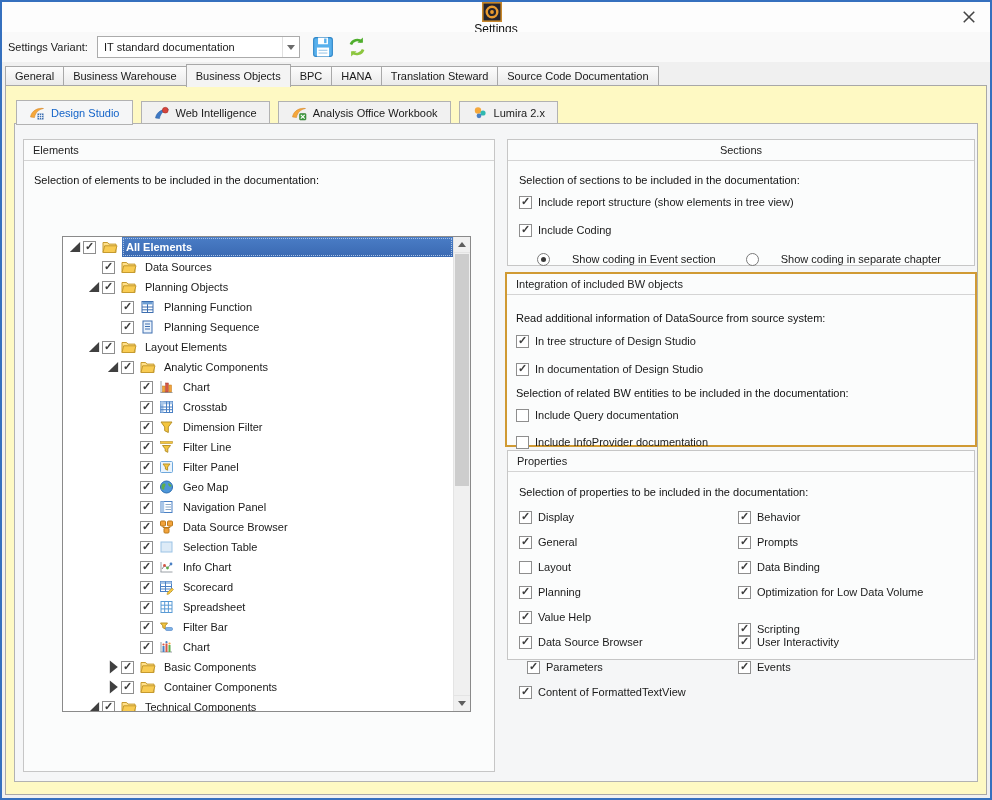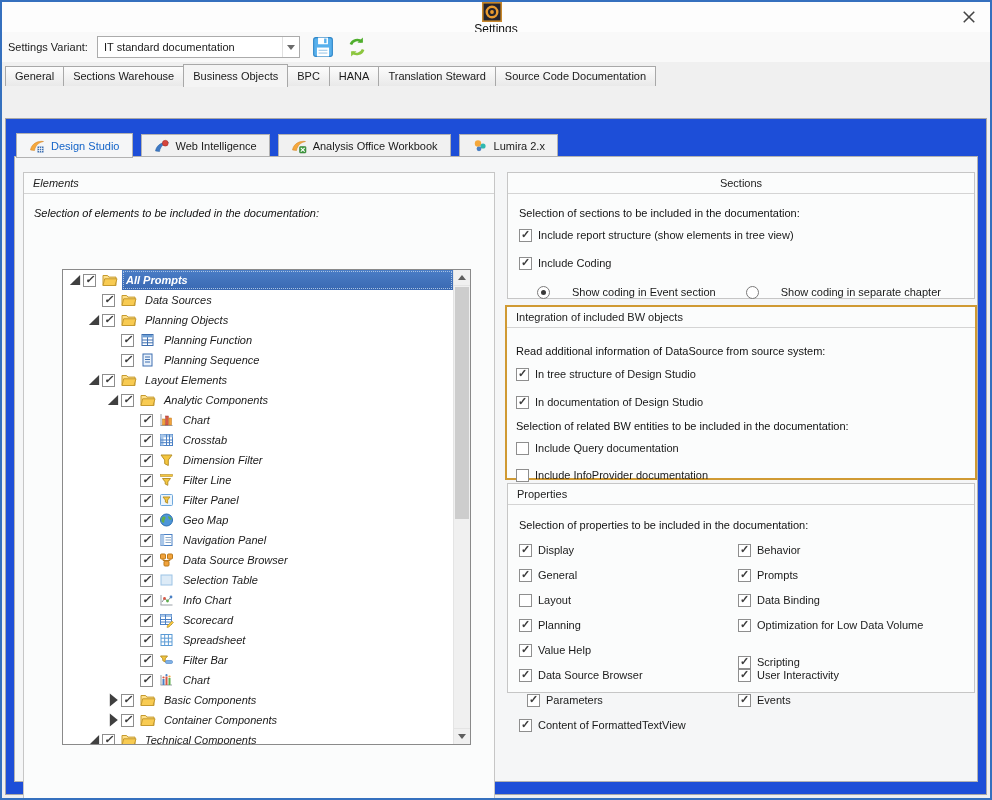--- a/index.html
+++ b/index.html
@@ -16,32 +16,32 @@
   .variant-label{position:absolute;left:6px;top:0;line-height:30px;}
   .combo{position:absolute;left:95px;top:4px;width:203px;height:22px;background:#fff;border:1px solid #ABABAB;display:flex;align-items:center;padding-left:6px;}
   .combo-arrow{margin-left:auto;width:17px;height:100%;display:flex;align-items:center;justify-content:center;border-left:1px solid #e0e0e0;}
   .tri-down{width:0;height:0;border-left:4px solid transparent;border-right:4px solid transparent;border-top:5px solid #6b6b6b;}
   .tool-btn{position:absolute;top:4px;width:22px;height:22px;display:flex;align-items:center;justify-content:center;cursor:pointer;}
   #save-btn{left:310px;} #refresh-btn{left:344px;}
   
   .main-tabs{position:absolute;left:0;top:60px;right:0;height:24px;display:flex;align-items:flex-end;padding-left:3px;}
   .main-tab{height:20px;line-height:19px;padding:0 9px;background:linear-gradient(#fcfcfc,#e9e9e9);border:1px solid #a8a8a8;border-bottom:none;margin-right:-1px;white-space:nowrap;cursor:pointer;}
   .main-tab.active{height:23px;line-height:22px;background:#f4f4f4;position:relative;z-index:3;margin-bottom:-1px;}
-  .page{position:absolute;left:3px;right:3px;top:83px;bottom:3px;border:1px solid #a8a8a8;background:#1d4ed8;margin-top:33px;}
+  .page{position:absolute;left:3px;right:3px;top:83px;bottom:3px;border:1px solid #a8a8a8;background:#fef9c3;}
   
   .sub-tabs{position:absolute;left:10px;top:12px;height:26px;display:flex;align-items:flex-end;z-index:2;}
   .sub-tab{height:23px;display:flex;align-items:center;gap:6px;padding:0 12px;border:1px solid #b2b2b2;background:#f1f1f1;margin-right:8px;white-space:nowrap;cursor:pointer;}
   .sub-tab.active{height:25px;background:#f5f6f7;margin-bottom:-1px;z-index:3;color:#1464C8;}
   .sub-tab .ticon16{width:16px;height:16px;flex:none;}
   .sub-page{position:absolute;left:8px;right:8px;top:37px;bottom:12px;border:1px solid #b2b2b2;background:#f5f6f7;}
   
   .group{position:absolute;border:1px solid #c6c6c6;background:#fbfcfc;}
   .group-h{height:21px;line-height:21px;padding:0 9px;border-bottom:1px solid #d4d4d4;color:#222;}
   .group-b{position:absolute;left:0;right:0;top:22px;bottom:0;}
-  #g-elements{left:8px;top:15px;width:472px;height:633px;font-style:italic;}
+  #g-elements{left:8px;top:15px;width:472px;height:633px;}
   #g-sections{left:492px;top:15px;width:468px;height:127px;text-align:center;}
   #g-integration{left:490px;top:148px;width:472px;height:175px;border:2px solid #D09A33;}
   #g-integration .group-h{border-bottom:1px solid #d4d4d4;}
   #g-properties{left:492px;top:326px;width:468px;height:210px;}
   .desc{position:absolute;white-space:nowrap;color:#111;}
   
   #tree-box{position:absolute;left:38px;top:74px;width:409px;height:476px;border:1px solid #8a8a8a;background:#fff;display:flex;overflow:hidden;}
   #tree-rows{flex:1;overflow:hidden;}
   .trow{height:20px;display:flex;align-items:center;white-space:nowrap;}
   .tarrow{width:16px;height:16px;flex:none;display:flex;align-items:center;justify-content:center;}
@@ -105,21 +105,21 @@
           <path d="M4 7a5.5 5.5 0 0 1 9-2.2" fill="none" stroke="#4FAE2D" stroke-width="2.2"></path>
           <path d="M13.8 1.2v4.4h-4.4z" fill="#4FAE2D"></path>
           <path d="M14 11a5.5 5.5 0 0 1-9 2.2" fill="none" stroke="#8CC63E" stroke-width="2.2"></path>
           <path d="M4.2 16.8v-4.4h4.4z" fill="#8CC63E"></path>
         </svg>
       </span>
   </div>
 
   <div class="main-tabs" id="main-tabs">
       <div class="main-tab">General</div>
-      <div class="main-tab">Sections Warehouse</div>
+      <div class="main-tab">Business Warehouse</div>
       <div class="main-tab active">Business Objects</div>
       <div class="main-tab">BPC</div>
       <div class="main-tab">HANA</div>
       <div class="main-tab">Translation Steward</div>
       <div class="main-tab">Source Code Documentation</div>
     </div>
 
   <div class="page">
     <div class="sub-tabs" id="sub-tabs">
         <div class="sub-tab active">
@@ -182,21 +182,21 @@
                       <path d="M8.2 1.8v6.4H1.8z" fill="#404040"></path>
                     </svg>
                   </span>
                   <span class="tcb checked"></span>
                   <span class="ticon">
                     <svg viewBox="0 0 16 16">
                       <path d="M1.5 3.5h4.6l1.3 1.6h7.1v8.4H1.5z" fill="#FFE08A" stroke="#C59A2F"></path>
                       <path d="M3.2 6.8h12.3l-2 6.7H1.5z" fill="#F8CB52" stroke="#C59A2F"></path>
                     </svg>
                   </span>
-                  <span class="tlabel">All Prompts</span>
+                  <span class="tlabel">All Elements</span>
                 </div>
                 <div class="trow">
                   <span style="width: 23px; flex: 0 0 auto;"></span>
                   <span class="tarrow"></span>
                   <span class="tcb checked"></span>
                   <span class="ticon">
                     <svg viewBox="0 0 16 16">
                       <path d="M1.5 3.5h4.6l1.3 1.6h7.1v8.4H1.5z" fill="#FFE08A" stroke="#C59A2F"></path>
                       <path d="M3.2 6.8h12.3l-2 6.7H1.5z" fill="#F8CB52" stroke="#C59A2F"></path>
                     </svg>

